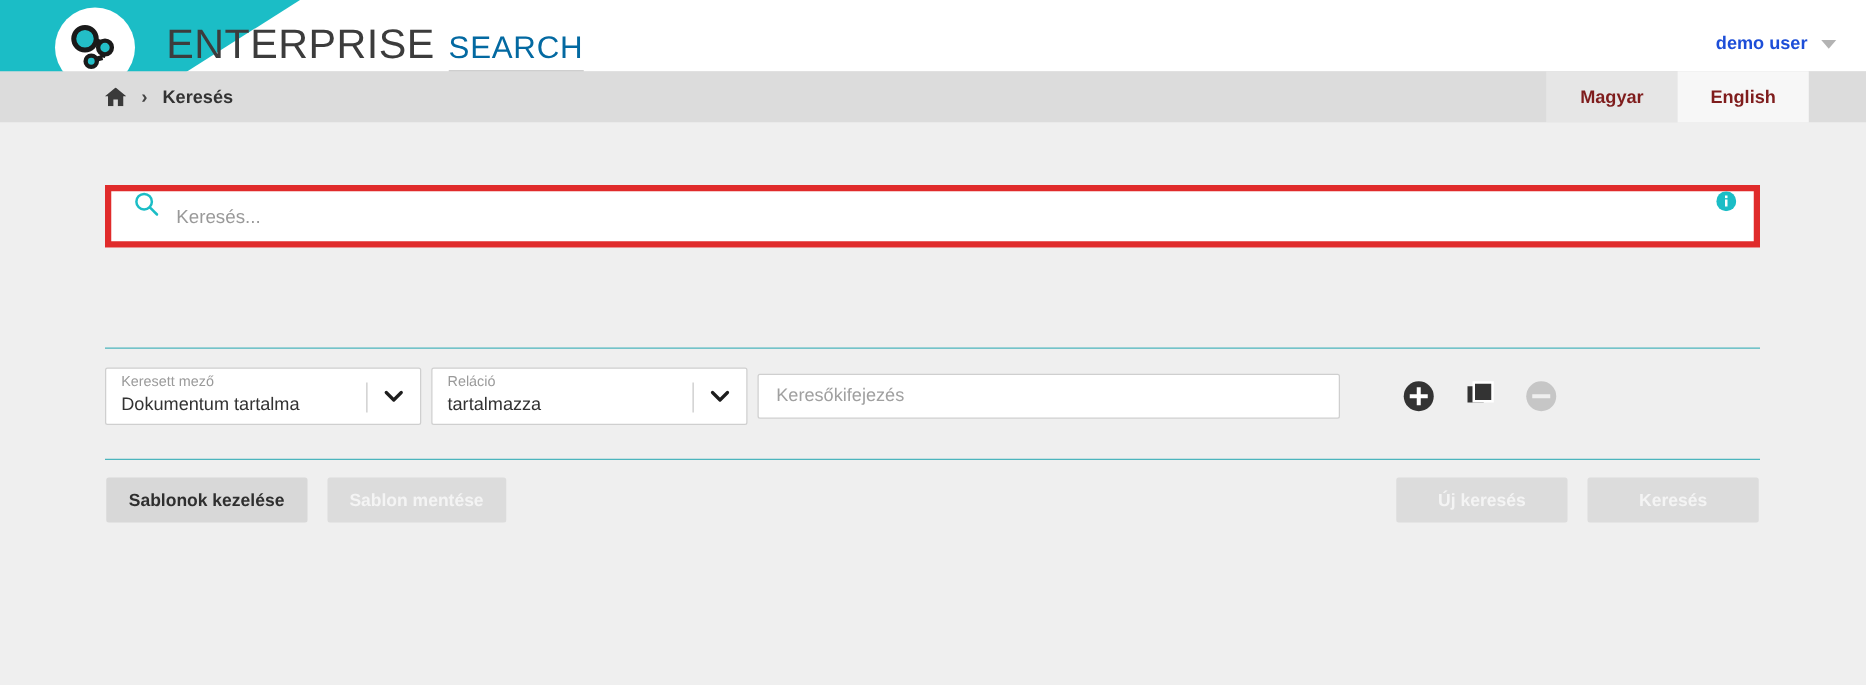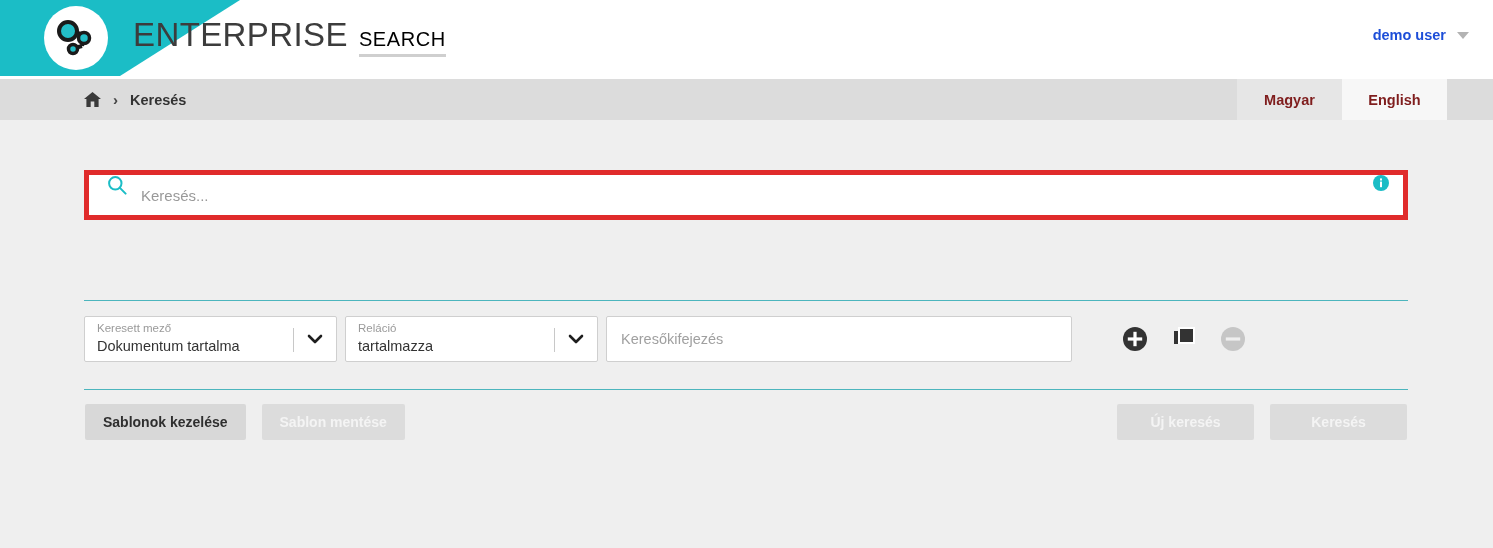--- a/index.html
+++ b/index.html
@@ -8,21 +8,21 @@
     width: 1493px;
     height: 548px;
     background: #efefef;
     font-family: "Liberation Sans", sans-serif;
     overflow: hidden;
   }
 
   
   .header {
     position: relative;
-    height: 79px;
+    height: 57px;
     background: #ffffff;
     overflow: visible;
   }
   .header-teal {
     position: absolute;
     left: 0; top: 0;
     width: 240px;
     height: 76px;
     background: #1bbdc6;
     clip-path: polygon(0 0, 240px 0, 120px 76px, 0 76px);
@@ -47,23 +47,23 @@
     gap: 11px;
   }
   .brand-main {
     font-size: 33px;
     letter-spacing: 0.4px;
     color: #3c3c3c;
     font-weight: 400;
   }
   .brand-sub-wrap { position: relative; }
   .brand-sub {
-    font-size: 20px;
+    font-size: 25px;
     letter-spacing: 0.6px;
-    color: #000000;
+    color: #0369a1;
     font-weight: 400;
   }
   .brand-underline {
     position: absolute;
     left: 0; bottom: -6px;
     width: 100%;
     height: 3px;
     background: #cfcfcf;
   }
 
@@ -216,21 +216,21 @@
     width: 1px; height: 24px;
     background: #c8c8c8;
   }
   .sel-chevron {
     position: absolute;
     right: 12px; top: 15px;
   }
 
   .term-input {
     width: 466px;
-    height: 46px;
+    height: 36px;
     background: #ffffff;
     border: 1px solid #cfcfcf;
     border-radius: 2px;
     padding: 0 14px;
     font-family: "Liberation Sans", sans-serif;
     font-size: 14.5px;
     color: #333;
     outline: none;
   }
   .term-input::placeholder { color: #a0a0a0; }

